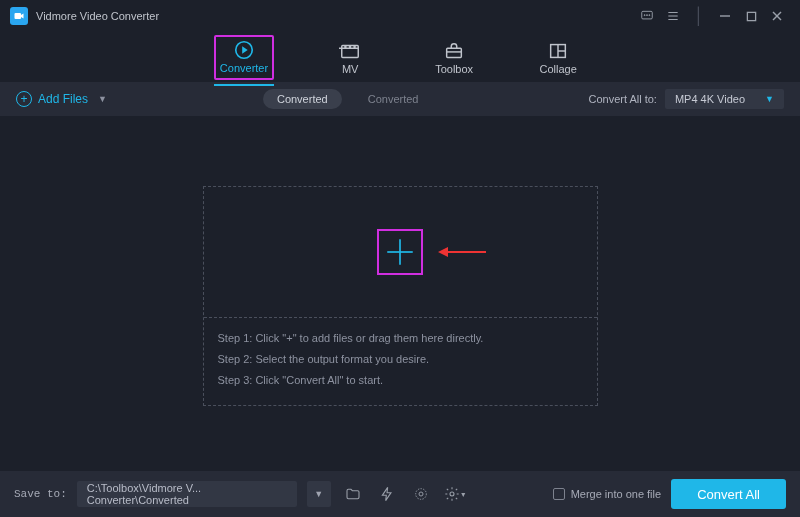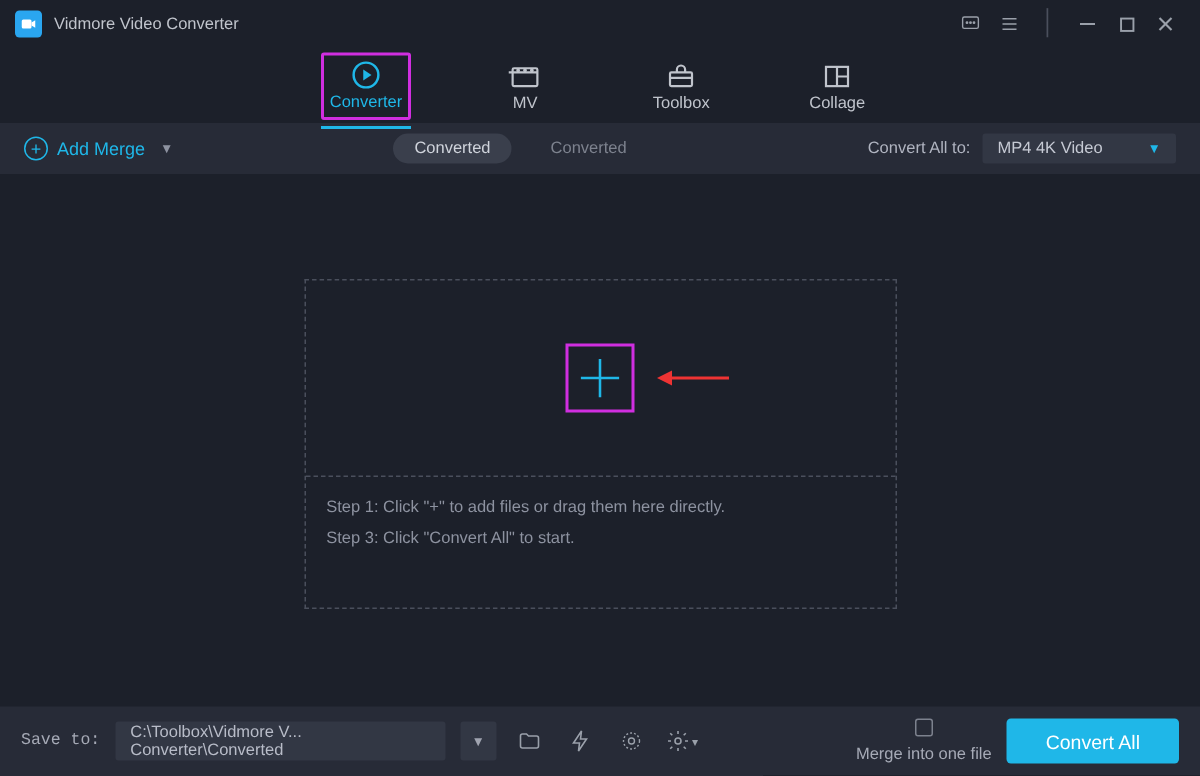--- a/index.html
+++ b/index.html
@@ -19,41 +19,41 @@
 .tab.active::after { content:""; position:absolute; left:-2px; right:-2px; bottom:-8px; height:2px; background:#1fb7e8; }
 
 .toolbar { height: 34px; background: #272b37; display: flex; align-items: center; padding: 0 16px; gap: 12px; }
 .addfiles { display: flex; align-items: center; gap: 6px; color: #1fb7e8; font-size: 12px; cursor: pointer; }
 .addfiles .plus { width: 16px; height: 16px; border: 1.5px solid #1fb7e8; border-radius: 50%; display: flex; align-items: center; justify-content: center; font-size: 12px; line-height: 1; }
 .addfiles .caret { margin-left: 4px; font-size: 9px; color:#8d92a0; }
 .toolbar .mid { margin-left: auto; display:flex; align-items:center; gap: 0; }
 .pill { background: #3a3f4c; border-radius: 12px; padding: 4px 14px; font-size: 11px; color: #d0d4dc; cursor: pointer; }
 .pill.ghost { background: transparent; color: #7d828e; margin-left: 12px; }
 .toolbar .right { margin-left: auto; display: flex; align-items: center; gap: 8px; font-size: 11px; color: #b0b4c0; text-align: right; }
-.select { background: #323744; padding: 4px 10px; border-radius: 2px; display: flex; align-items: center; gap: 30px; cursor: pointer; color:#c6cad4; }
+.select { background: #323744; padding: 4px 10px; border-radius: 2px; display: flex; align-items: center; gap: 20px; cursor: pointer; color:#c6cad4; }
 .select .caret { color: #1fb7e8; font-size: 9px; }
 
 .workarea { position: relative; height: 360px; display:flex; align-items:center; justify-content:center; }
 .dropzone { width: 395px; height: 220px; border: 1px dashed #4a4f5c; position: relative; }
 .dz-top { height: 130px; display:flex; align-items:center; justify-content:center; position: relative; }
 .dz-divider { border-top: 1px dashed #4a4f5c; }
 .bigplus { width: 46px; height: 46px; border: 2px solid #d02ee0; display:flex; align-items:center; justify-content:center; cursor:pointer; position: relative; }
 .bigplus svg { width: 34px; height: 34px; }
 .arrow { position:absolute; left: 50%; top: 50%; transform: translateY(-50%); margin-left: 38px; display:flex; align-items:center; }
 .arrow .head { width:0; height:0; border-top:5px solid transparent; border-bottom:5px solid transparent; border-right:10px solid #e33; }
 .arrow .shaft { width: 38px; height: 1.5px; background:#e33; }
 .steps { padding: 10px 14px; font-size: 11px; color: #8d92a0; line-height: 1.9; }
 
 .footer { position: absolute; left:0; right:0; bottom:0; height: 46px; background: #272b37; display:flex; align-items:center; padding: 0 14px; gap: 10px; }
 .footer .lbl { font-size: 11px; color: #a6aab6; font-family: Liberation Mono, monospace; }
 .pathbox { background: #323744; height: 26px; display:flex; align-items:center; padding: 0 10px; font-size: 11px; color:#b8bcc8; width: 220px; border-radius: 2px; cursor:pointer; }
 .pathcaret { background:#323744; height:26px; width:24px; display:flex; align-items:center; justify-content:center; border-radius:2px; cursor:pointer; color:#a0a4b0; font-size:9px; }
 .ibtn { width:24px; height:24px; display:flex; align-items:center; justify-content:center; color:#9aa0aa; cursor:pointer; }
 .footer .flex { flex:1; }
-.merge { display:flex; align-items:center; gap:6px; font-size:11px; color:#a6aab6; cursor:pointer;flex-direction:column; }
+.merge { display:flex; align-items:center; gap:6px; font-size:11px; color:#a6aab6; cursor:pointer; }
 .merge .box { width:12px; height:12px; border:1px solid #7d828e; border-radius:2px; }
 .convertall { background:#1fb7e8; color:#fff; height:30px; padding: 0 26px; border-radius:3px; display:flex; align-items:center; font-size:13px; cursor:pointer; }
 </style>
 </head>
 <body>
 
 <div class="titlebar">
   <div class="logo">
     <svg viewBox="0 0 24 24" fill="none">
         <rect x="3" y="6" width="13" height="12" rx="2" fill="#fff"></rect>
@@ -136,21 +136,21 @@
           <line x1="12" y1="12" x2="20" y2="12"></line>
         </svg>
       </div>
     <span>Collage</span>
   </div>
 </div>
 
 <div class="toolbar">
   <div class="addfiles">
     <span class="plus">+</span>
-    <span>Add Merge</span>
+    <span>Add Files</span>
     <span class="caret">▼</span>
   </div>
   <div class="mid">
     <div class="pill">Converted</div>
     <div class="pill ghost">Converted</div>
   </div>
   <div class="right">
     <span>Convert All to:</span>
     <div class="select">
       <span>MP4 4K Video</span>
@@ -169,20 +169,21 @@
           </svg>
       </div>
       <div class="arrow">
           <div class="head"></div>
           <div class="shaft"></div>
         </div>
     </div>
     <div class="dz-divider"></div>
     <div class="steps">
       <div>Step 1: Click "+" to add files or drag them here directly.</div>
+      <div>Step 2: Select the output format you desire.</div>
       <div>Step 3: Click "Convert All" to start.</div>
     </div>
   </div>
 </div>
 
 <div class="footer">
   <span class="lbl">Save to:</span>
   <div class="pathbox">C:\Toolbox\Vidmore V... Converter\Converted</div>
   <div class="pathcaret">▼</div>
   <div class="ibtn">

